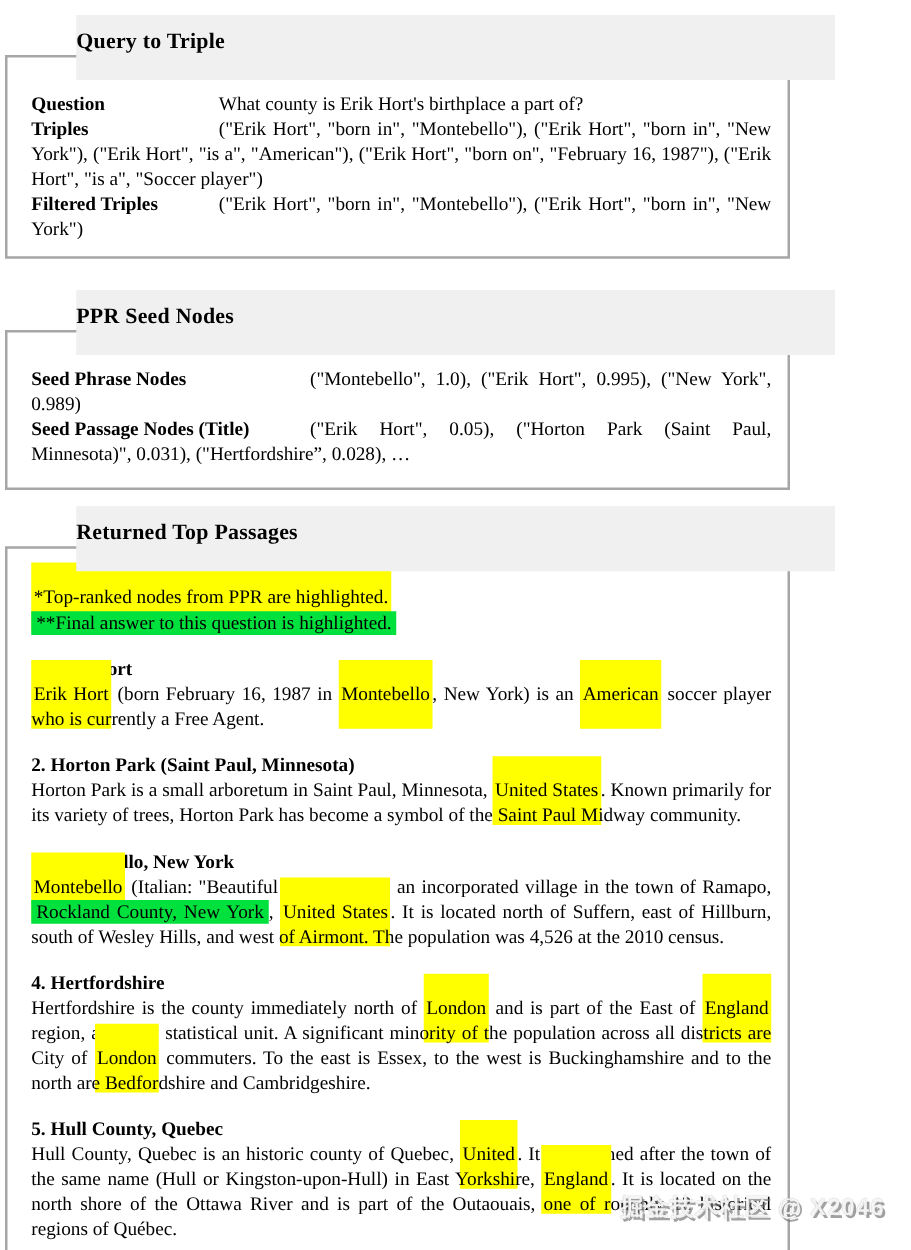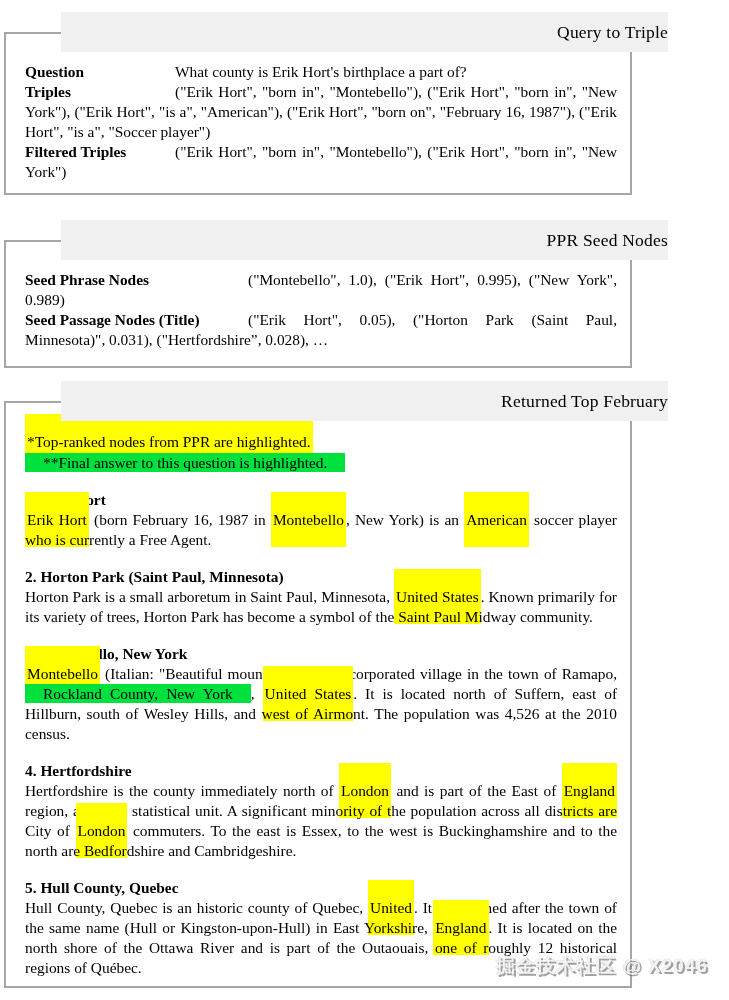--- a/index.html
+++ b/index.html
@@ -13,26 +13,26 @@
     font-size: 15.4px;
     color: #000000;
     padding-top: 12px;
     box-sizing: border-box;
   }
   .panel { position: relative; }
   .panel-title {
     position: relative;
     z-index: 2;
     width: 607px;
-    height: 40px;
+    height: 52px;
     line-height: 40px;
     margin: 0 auto -20px auto;
     background: var(--title-bg, #f0f0f0);
-    text-align: right;
-    font-weight: normal;
+    text-align: left;
+    font-weight: bold;
     font-size: 17.5px;
     letter-spacing: 0.2px;
   }
   .panel-box {
     position: relative;
     z-index: 1;
     margin-left: 4px;
     width: 628px;
     box-sizing: border-box;
     border: 2px solid var(--box-border, #a6a6a6);
@@ -42,21 +42,21 @@
   .panel-box.box2 { padding-bottom: 16px; }
   .panel-box.box3 { padding-bottom: 8px; }
   .gap1 { margin-top: 25px; }
   .gap2 { margin-top: 13px; }
   .entry { margin: 0; line-height: 20px; text-align: justify; }
   .kv-label { font-weight: bold; display: inline-block; vertical-align: top; }
   .kv-150 .kv-label { width: 150px; }
   .kv-223 .kv-label { width: 223px; }
   .note-line { line-height: 21px; }
   .hl-yellow { background: var(--hl-y, #ffff00); padding: 19px 2px; }
-  .hl-green  { background: var(--hl-g, #00e13e); padding: 1px 18px; }
+  .hl-green  { background: var(--hl-g, #00e13e); padding: 1px 4px; }
   .passages { margin-top: 4px; }
   .passage { margin-top: 17px; }
   .passage-title { font-weight: bold; line-height: 20px; }
   .passage-body { margin: 0; line-height: 20px; text-align: justify; }
   .watermark {
     position: absolute;
     right: 21px;
     bottom: 21px;
     z-index: 5;
     font-family: "Liberation Sans", "DejaVu Sans", sans-serif;
@@ -89,21 +89,21 @@
     <div class="panel-title">PPR Seed Nodes</div>
     <div class="panel-box box2">
       <div class="kv-rows kv-223" id="rows-seed">
           <p class="entry"><span class="kv-label">Seed Phrase Nodes</span><span>("Montebello", 1.0), ("Erik Hort", 0.995), ("New York", 0.989)</span></p>
           <p class="entry"><span class="kv-label">Seed Passage Nodes (Title)</span><span>("Erik Hort", 0.05), ("Horton Park (Saint Paul, Minnesota)", 0.031), ("Hertfordshire”, 0.028), …</span></p>
         </div>
     </div>
   </section>
 
   <section class="panel gap2">
-    <div class="panel-title">Returned Top February</div>
+    <div class="panel-title">Returned Top Passages</div>
     <div class="panel-box box3">
       <div id="notes">
           <div class="note-line"><span class="hl-yellow">*Top-ranked nodes from PPR are highlighted.</span></div>
           <div class="note-line"><span class="hl-green">**Final answer to this question is highlighted.</span></div>
         </div>
       <div class="passages" id="passages">
           <div class="passage">
             <div class="passage-title">1. Erik Hort</div>
             <p class="passage-body"><span class="hl-yellow">Erik Hort</span> (born February 16, 1987 in <span class="hl-yellow">Montebello</span>, New York) is an <span class="hl-yellow">American</span> soccer player who is currently a Free Agent.</p>
           </div>

